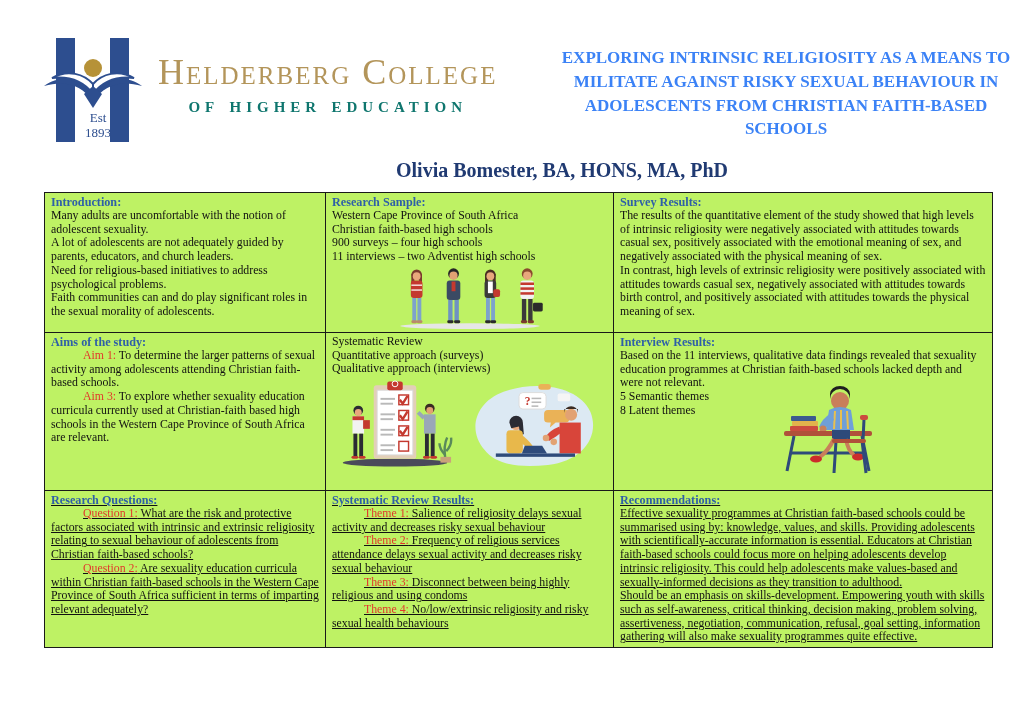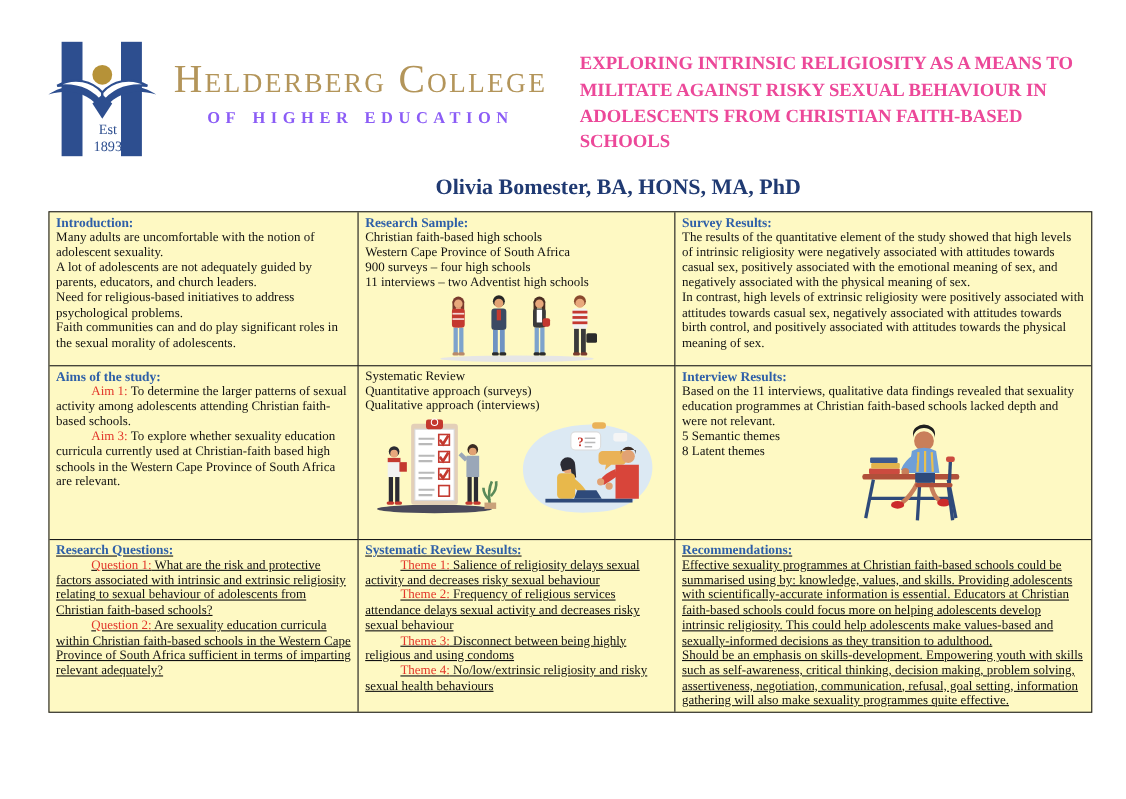--- a/index.html
+++ b/index.html
@@ -6,32 +6,32 @@
   body{width:1024px;height:726px;position:relative;overflow:hidden;
        font-family:"Liberation Serif", serif;color:#111;}
   .page{position:absolute;inset:0;background:#ffffff;}
 
   
   .brand{position:absolute;left:40px;top:36px;display:flex;align-items:flex-start;}
   .wordmark{margin-left:12px;margin-top:18px;text-align:center;}
   .wm-line1{font-variant-caps:small-caps;font-size:36px;letter-spacing:2px;
             color:#b3955a;line-height:1.05;white-space:nowrap;}
   .wm-line2{font-variant-caps:small-caps;font-size:21px;letter-spacing:5px;
-            color:#8b5cf6;font-weight:bold;line-height:1.3;white-space:nowrap;}
-
-  .poster-title{position:absolute;left:527px;top:46px;width:468px;text-align:left;
-            color:#ec4899;font-weight:bold;font-size:17px;line-height:1.4;}
+            color:#0f766e;font-weight:bold;line-height:1.3;white-space:nowrap;}
+
+  .poster-title{position:absolute;left:552px;top:46px;width:468px;text-align:center;
+            color:#3b82f6;font-weight:bold;font-size:17px;line-height:1.4;}
   .author-line{position:absolute;left:100px;top:159px;width:924px;text-align:center;
             color:#203a72;font-weight:bold;font-size:20px;}
 
   
   .grid{position:absolute;left:44px;top:192px;display:grid;
         grid-template-columns:281px 288px 378px;
         grid-template-rows:140px 158px 156px;
-        border:1px solid #1a1a1a;background:#fef9c3;}
+        border:1px solid #1a1a1a;background:#bef264;}
   .cell{border-right:1px solid #1a1a1a;border-bottom:1px solid #1a1a1a;
         padding:2px 6px 2px 6px;font-size:11.8px;line-height:1.16;
         position:relative;overflow:hidden;}
   .cell.last-col{border-right:none;}
   .cell.last-row{border-bottom:none;text-decoration:underline;}
   .cell-heading{color:#2e5fa8;font-weight:bold;font-size:12.2px;}
   .cell p{margin:0;}
   .lead{color:#e2372b;margin-left:32px;}
   .maroon{color:#9c4a42;}
 
@@ -72,22 +72,22 @@
     <div class="cell">
       <div class="cell-heading">Introduction:</div>
       <p>Many adults are uncomfortable with the notion of adolescent sexuality.</p>
       <p>A lot of adolescents are not adequately guided by parents, educators, and church leaders.</p>
       <p>Need for religious-based initiatives to address psychological problems.</p>
       <p>Faith communities can and do play significant roles in the sexual morality of adolescents.</p>
     </div>
 
     <div class="cell">
       <div class="cell-heading">Research Sample:</div>
+      <p>Western Cape Province of South Africa</p>
       <p>Christian faith-based high schools</p>
-      <p>Western Cape Province of South Africa</p>
       <p>900 surveys – four high schools</p>
       <p>11 interviews – two Adventist high schools</p>
       <div class="center-illus">
         <svg width="170" height="64" viewBox="0 0 170 66">
           <ellipse cx="85" cy="62" rx="72" ry="3" fill="#e6e6e6"></ellipse>
 
           <rect x="24.5" y="8" width="3.2" height="14" fill="#7a3b2e"></rect>
           <rect x="32.3" y="8" width="3.2" height="14" fill="#7a3b2e"></rect>
           <circle cx="30" cy="9" r="5.4" fill="#7a3b2e"></circle>
           <circle cx="30" cy="10.5" r="4" fill="#e8a87c"></circle>

